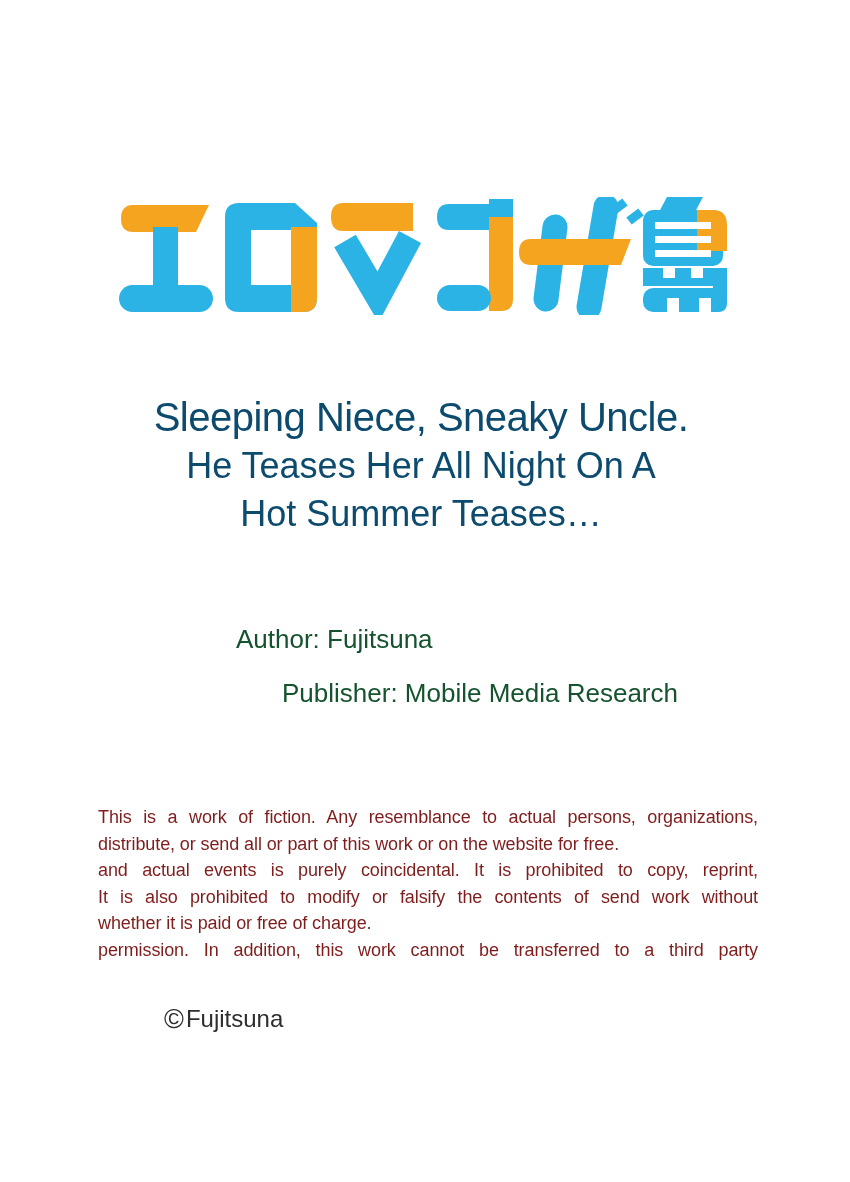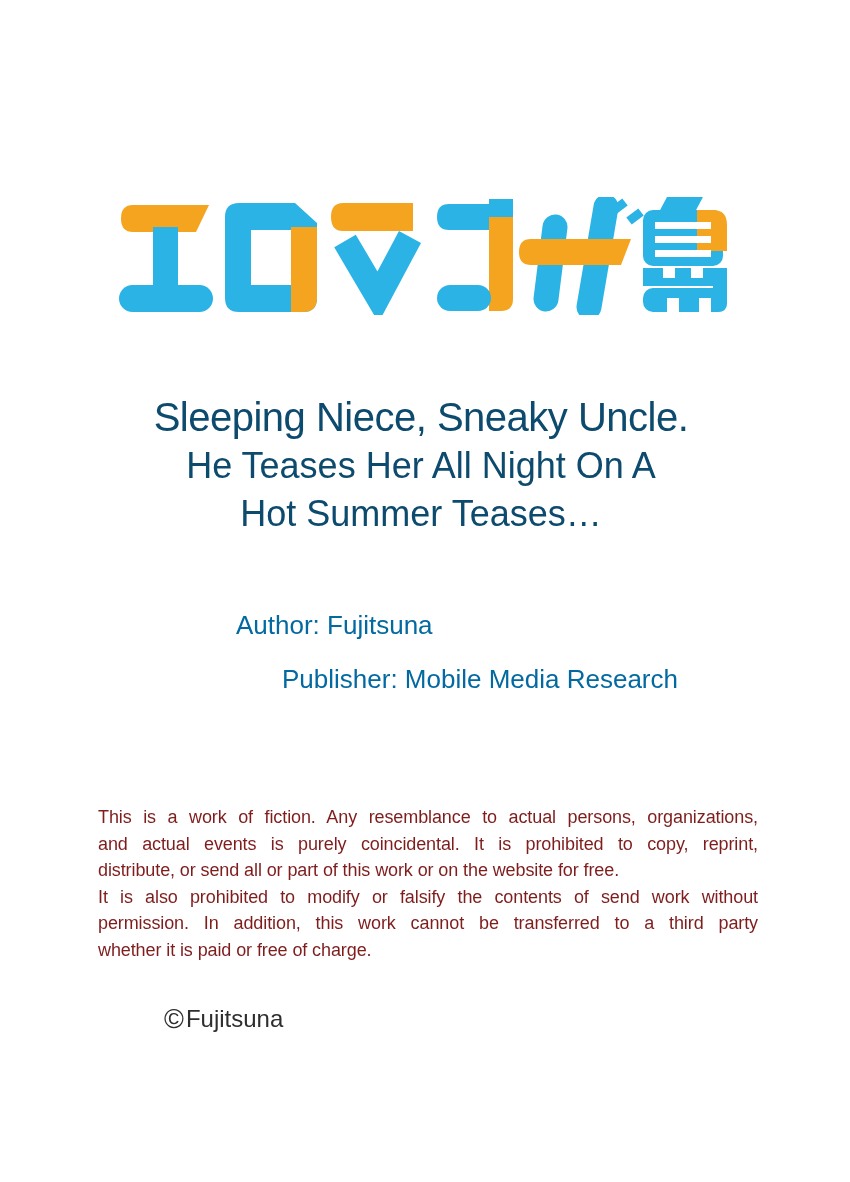--- a/index.html
+++ b/index.html
@@ -12,21 +12,21 @@
   
   .logo-wrap{position:absolute;left:119px;top:197px;width:612px;height:118px;}
   .logo-wrap svg{display:block;width:100%;height:100%;}
 
   
   .title-block{position:absolute;left:0;top:392px;width:842px;text-align:center;color:#0c4a6e;}
   .title-main{font-size:40px;line-height:50px;letter-spacing:-0.5px;font-weight:400;}
   .title-sub{font-size:36px;line-height:48px;font-weight:400;}
 
   
-  .credits{position:absolute;left:236px;top:610px;color:#0369a1;}
+  .credits{position:absolute;left:236px;top:624px;color:#14532d;}
   .credit-line{font-size:26px;line-height:30px;}
   .credit-line + .credit-line{margin-top:24px;margin-left:46px;}
 
   
   .disclaimer{position:absolute;left:98px;top:804px;width:660px;color:#7f1d1d;
     font-size:18px;line-height:26.5px;letter-spacing:-0.1px;}
   .disc-line{text-align:justify;}
   .disc-line.just{text-align-last:justify;}
 
   
@@ -91,24 +91,24 @@
       <span>Fujitsuna</span>
     </div>
     <div class="credit-line">
       <span>Publisher:</span>
       <span>Mobile Media Research</span>
     </div>
   </div>
 
   <div class="disclaimer">
       <div class="disc-line just">This is a work of fiction. Any resemblance to actual persons, organizations,</div>
+      <div class="disc-line">distribute, or send all or part of this work or on the website for free.</div>
       <div class="disc-line just">and actual events is purely coincidental. It is prohibited to copy, reprint,</div>
-      <div class="disc-line">distribute, or send all or part of this work or on the website for free.</div>
       <div class="disc-line just">It is also prohibited to modify or falsify the contents of send work without</div>
+      <div class="disc-line">whether it is paid or free of charge.</div>
       <div class="disc-line just">permission. In addition, this work cannot be transferred to a third party</div>
-      <div class="disc-line">whether it is paid or free of charge.</div>
     </div>
 
   <div class="copyright">
     <span class="sym">©</span><span>Fujitsuna</span>
   </div>
 
 </div>
 
 </body></html>

